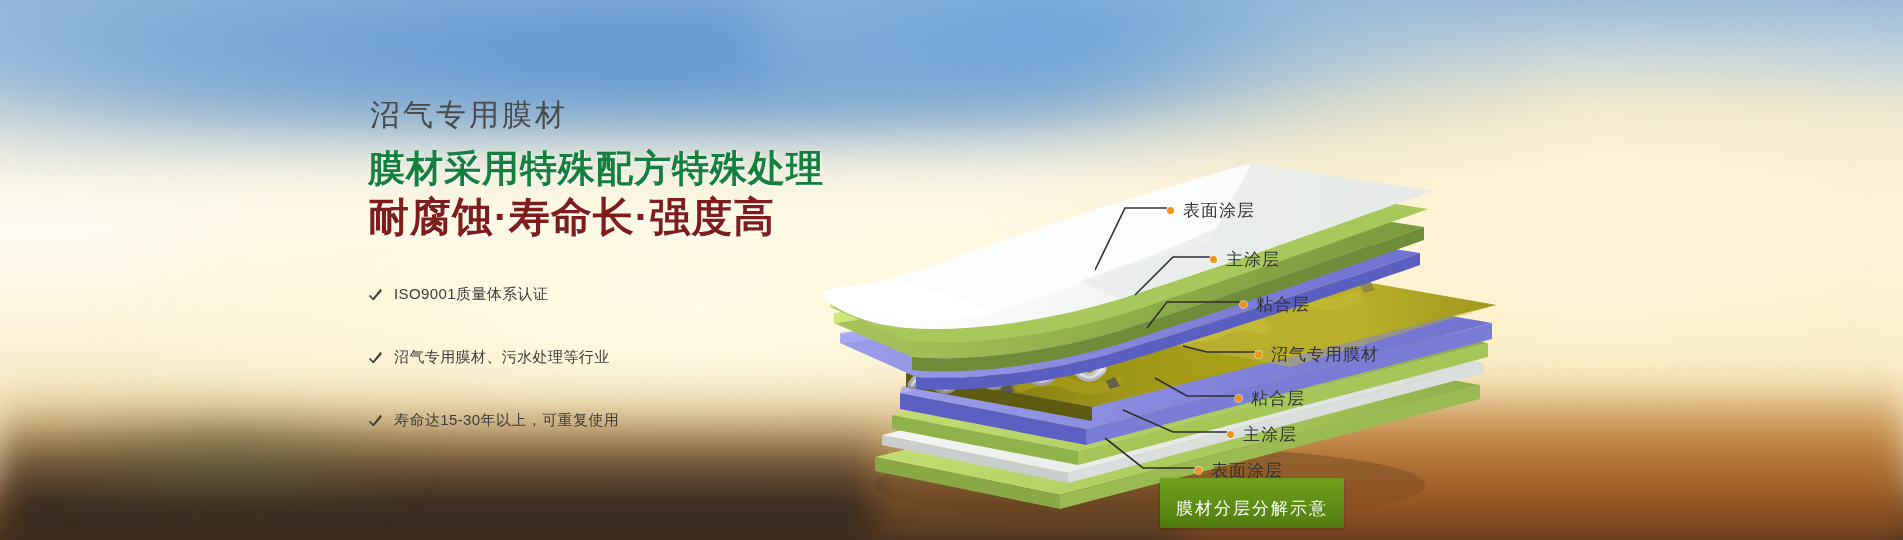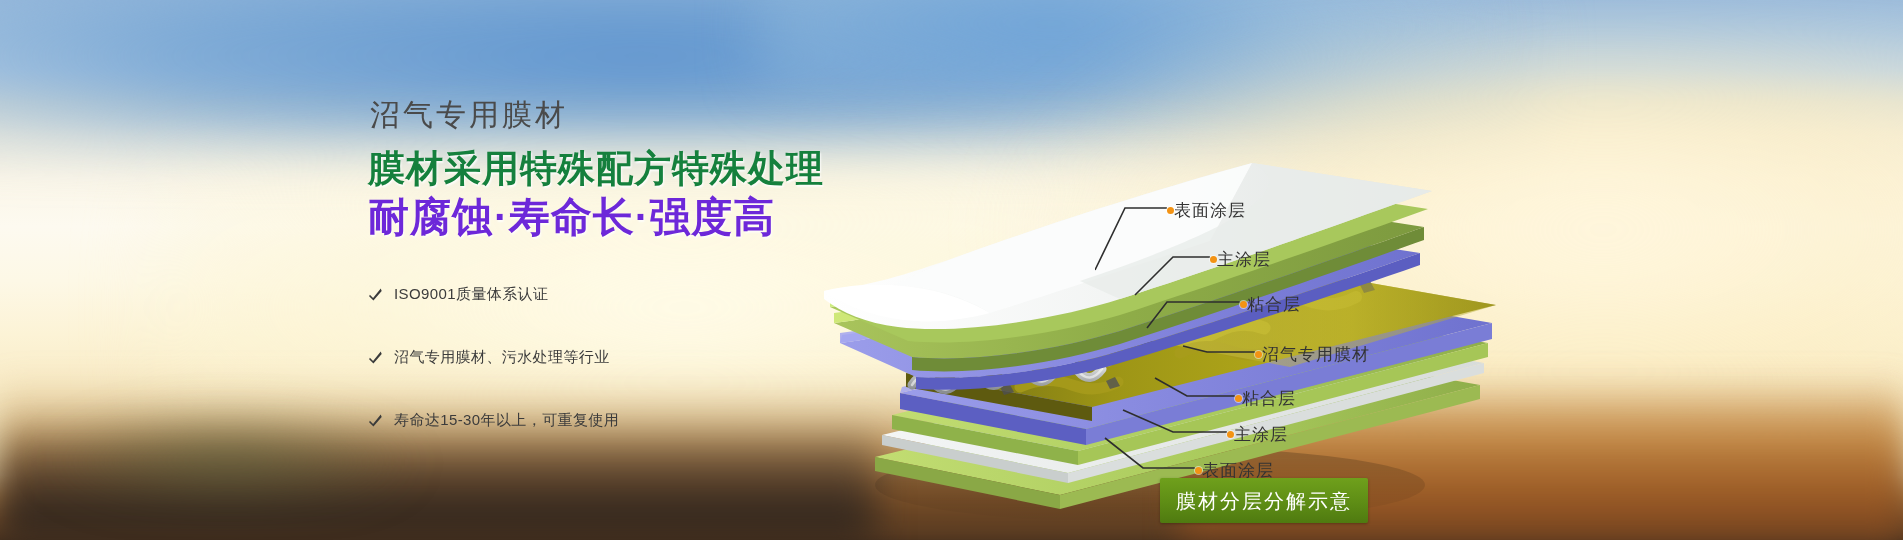--- a/index.html
+++ b/index.html
@@ -95,21 +95,21 @@
   .eyebrow{
     font-size:30px;color:#4a4a4a;letter-spacing:3px;line-height:1;
     margin:4px 0 18px 2px;font-weight:400;
   }
   .headline{
     font-size:37px;font-weight:bold;color:#15803d;letter-spacing:1px;
     line-height:1.12;margin:0 0 6px 0;
     text-shadow:1px 2px 2px rgba(255,255,255,.85);
   }
   .headline-accent{
-    font-size:41px;font-weight:bold;color:#6d28d9;letter-spacing:1px;
+    font-size:41px;font-weight:bold;color:#7f1d1d;letter-spacing:1px;
     line-height:1.12;margin:0 0 30px 0;
     text-shadow:1px 2px 2px rgba(255,255,255,.8);
   }
   .bullets{list-style:none;margin:0;padding:0;}
   .bullet{
     display:flex;align-items:center;gap:11px;
     font-size:15px;color:#3c3c3c;margin-bottom:16px;letter-spacing:.4px;margin-top:44px;
   }
   .check{
     flex:0 0 auto;width:15px;height:15px;position:relative;display:inline-block;
@@ -118,35 +118,35 @@
 
   
   .diagram{
     position:absolute;left:820px;top:85px;width:700px;height:455px;
   }
   .diagram svg{display:block;width:100%;height:100%;}
 
   
   .labels{position:absolute;left:1095px;top:80px;width:500px;height:420px;}
   .label{
-    position:absolute;display:flex;align-items:center;
+    position:absolute;display:flex;align-items:center;gap:9px;
     font-size:17px;color:#333;white-space:nowrap;letter-spacing:1px;
   }
   .dot{
     width:7px;height:7px;border-radius:50%;background:#f39314;flex:0 0 auto;
     box-shadow:0 0 0 1px rgba(255,255,255,.5);
   }
   .leader{position:absolute;left:0;top:0;width:500px;height:420px;pointer-events:none;}
 
   
   .badge{
     position:absolute;left:1160px;top:478px;
     background:linear-gradient(to bottom,#6fa01c 0%,#5e8d15 55%,#4f7a10 100%);
-    color:#fff;font-size:20px;letter-spacing:2px;
-    padding:10px 16px 8px;border-radius:2px;
+    color:#fff;font-size:17px;letter-spacing:2px;
+    padding:19px 16px 8px;border-radius:2px;
     box-shadow:0 1px 3px rgba(0,0,0,.3);
   }
 </style>
 </head>
 <body>
 
 <div class="banner">
 
   <div class="bg-sky"></div>
   <div class="bg-blue-streak"></div>

